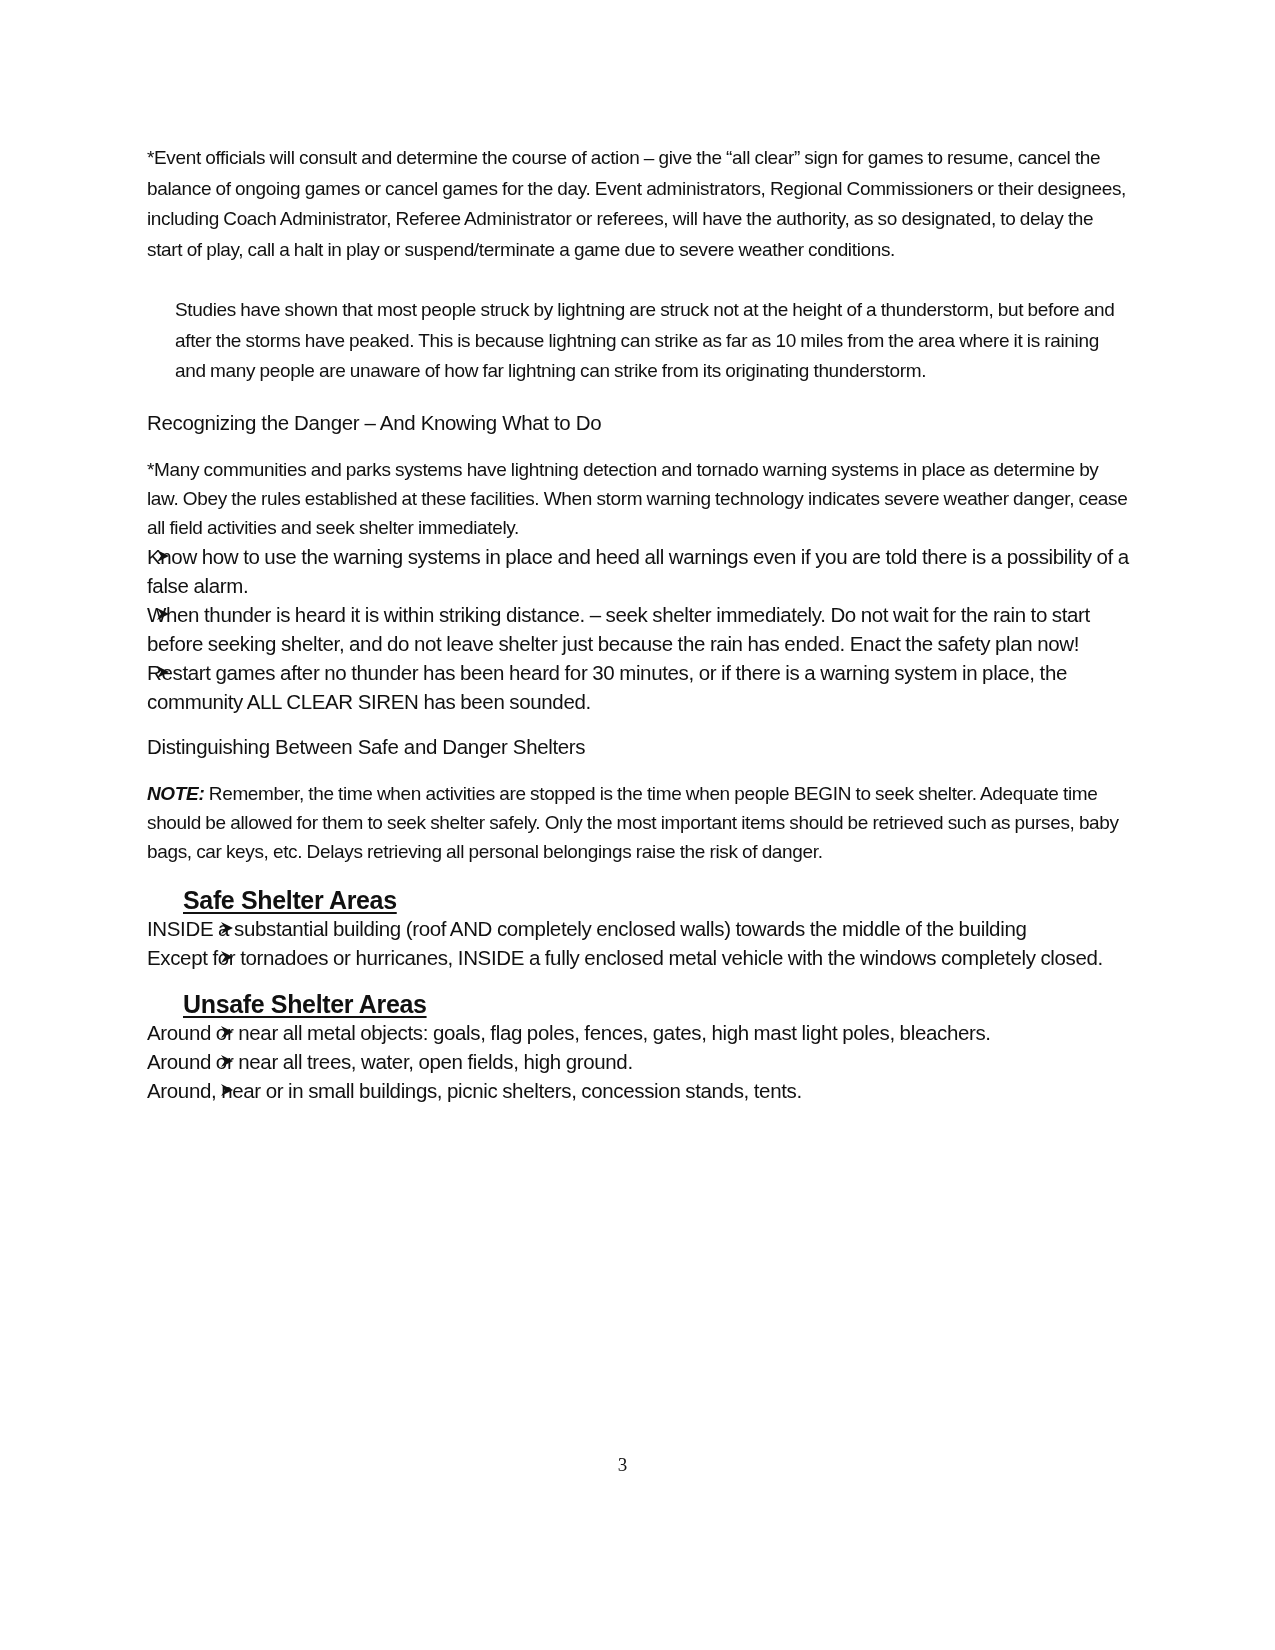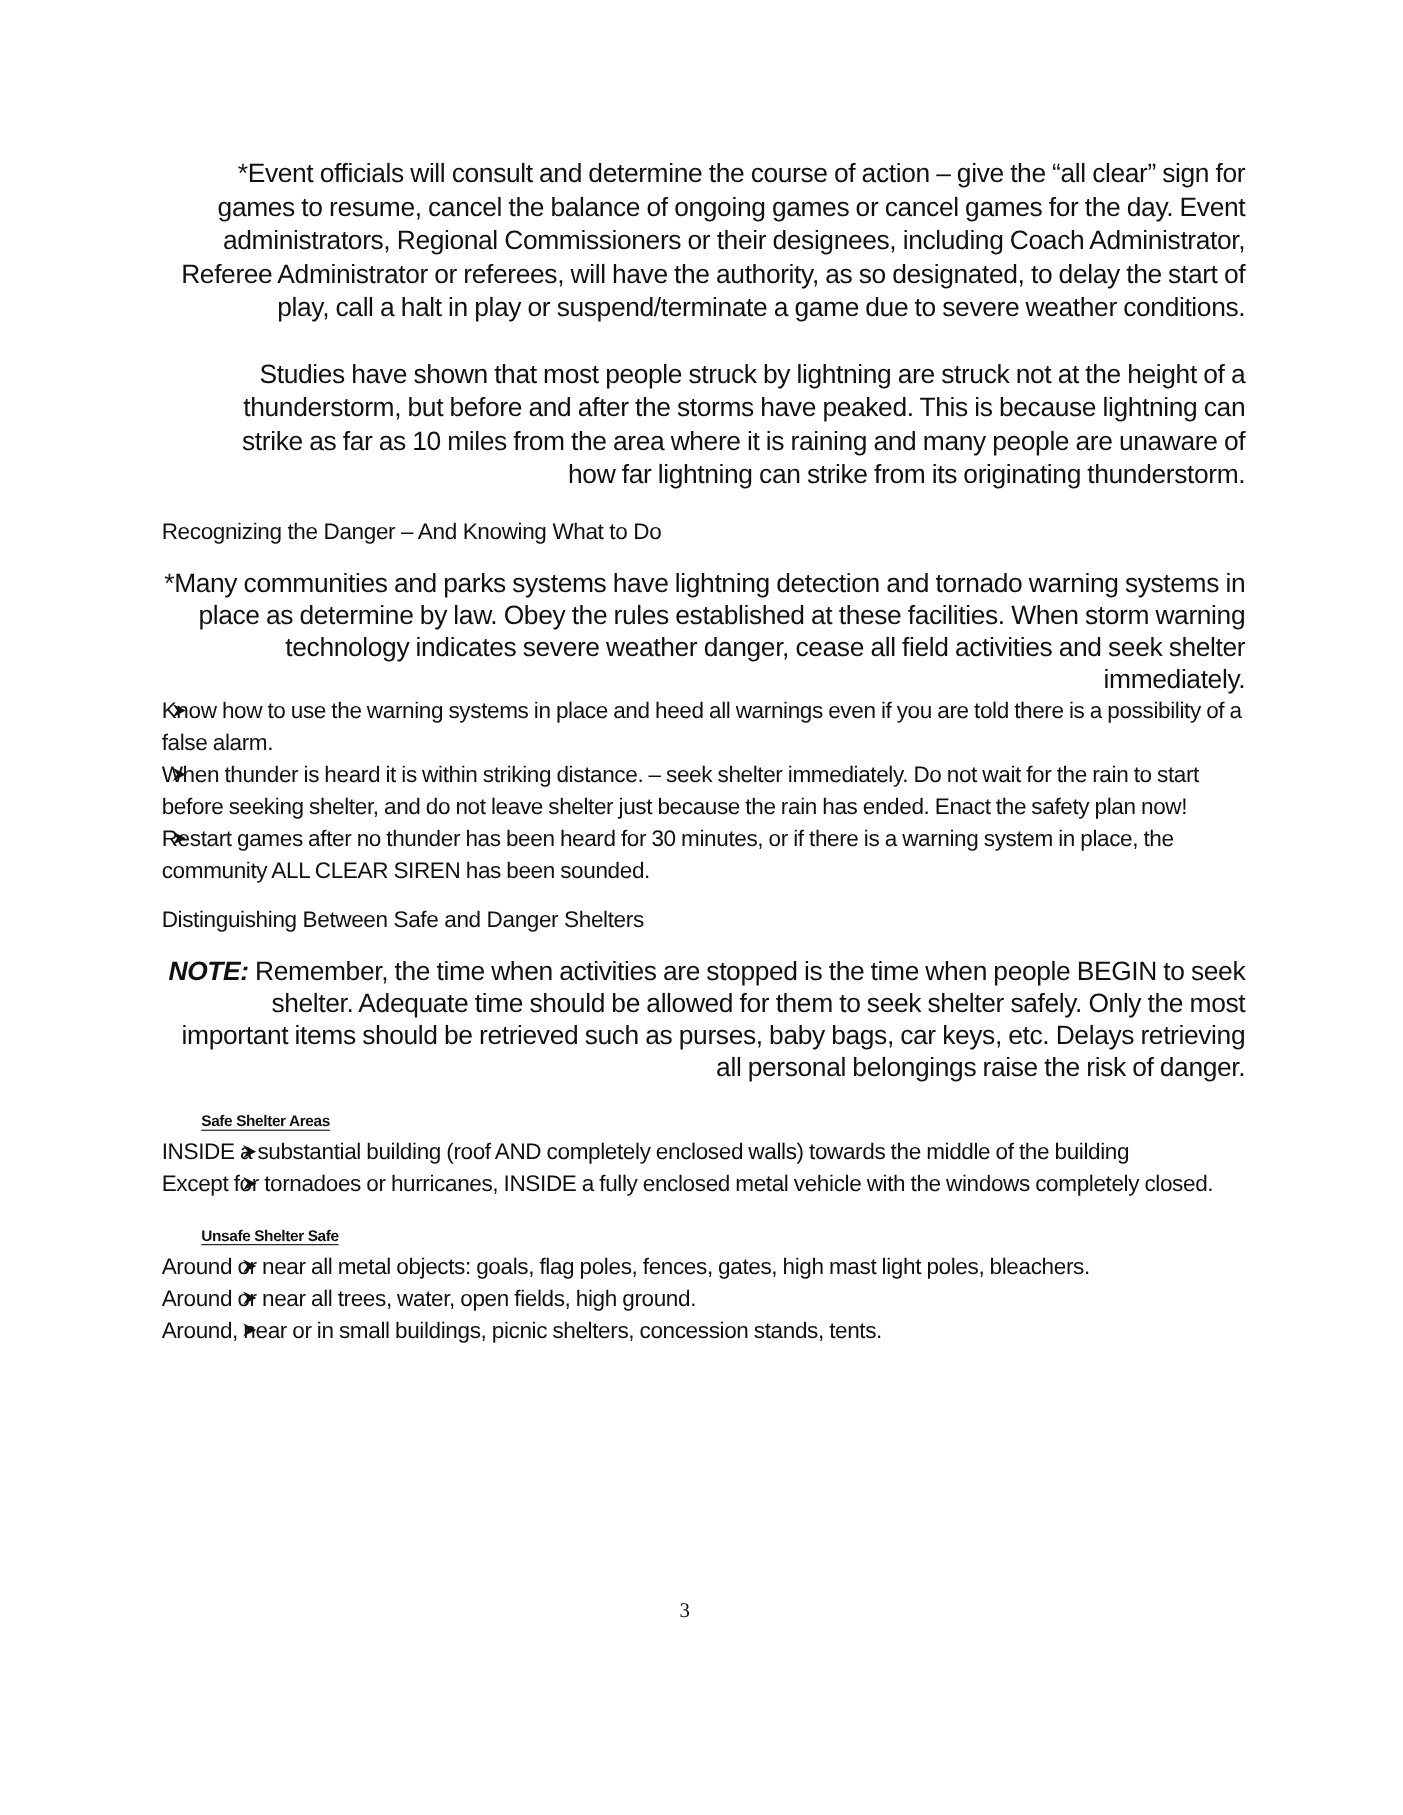--- a/index.html
+++ b/index.html
@@ -12,25 +12,24 @@
       overflow: hidden;
     }
     .page {
       position: absolute;
       left: 147px;
       top: 143px;
       width: 985px;
     }
     p, .heading, .subheading { margin: 0; }
     .para {
-      font-size: 24px;
+      font-size: 19px;
       line-height: 30.5px;
       letter-spacing: -0.35px;
       word-spacing: -0.5px;
-      text-align: right;
     }
     .p1 { }
     .p2 { margin-top: 30px; margin-left: 28px; }
     .heading {
       font-weight: normal;
       font-size: 20.5px;
       line-height: 28px;
       letter-spacing: -0.35px;
       margin-top: 22px;
     }
@@ -57,21 +56,21 @@
       display: flex;
       align-items: center;
       justify-content: center;
     }
     .arrow svg { width: 14px; height: 14px; }
     .h2 { margin-top: 17px; }
     .p4 { margin-top: 18px; line-height: 29px; }
     .note-label { font-weight: bold; font-style: italic; }
     .subheading {
       font-weight: bold;
-      font-size: 14px;
+      font-size: 25px;
       line-height: 28px;
       letter-spacing: -0.35px;
       text-decoration: underline;
       text-underline-offset: 3px;
       margin-left: 36px;
     }
     .sh1 { margin-top: 20px; }
     .b2 { margin-top: 20px; padding-left: 108px; }
     .b2 li .arrow { left: 72px; }
     .sh2 { margin-top: 18px; }
@@ -146,21 +145,21 @@
     <li>
       <span class="arrow">
           <svg viewBox="0 0 14 14">
             <path d="M1 1 L13 7 L1 13 L5 7 Z" fill="#111"></path>
           </svg>
         </span>
       <span>Except for tornadoes or hurricanes, INSIDE a fully enclosed metal vehicle with the windows completely closed.</span>
     </li>
   </ul>
 
-  <h3 class="subheading sh2">Unsafe Shelter Safe</h3>
+  <h3 class="subheading sh2">Unsafe Shelter Areas</h3>
 
   <ul class="bullets b3">
     <li>
       <span class="arrow">
           <svg viewBox="0 0 14 14">
             <path d="M1 1 L13 7 L1 13 L5 7 Z" fill="#111"></path>
           </svg>
         </span>
       <span>Around or near all metal objects: goals, flag poles, fences, gates, high mast light poles, bleachers.</span>
     </li>

